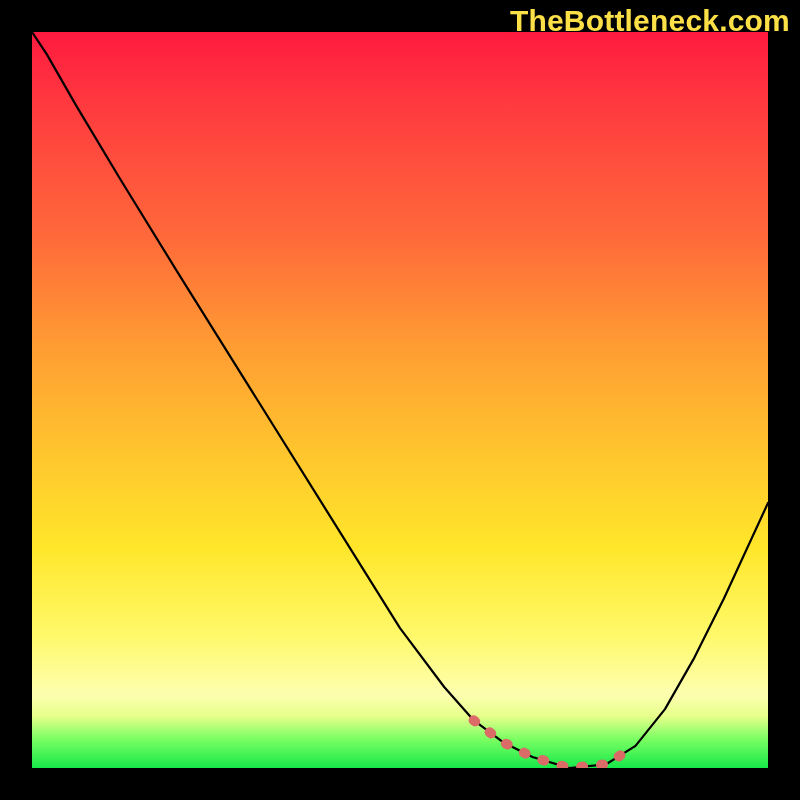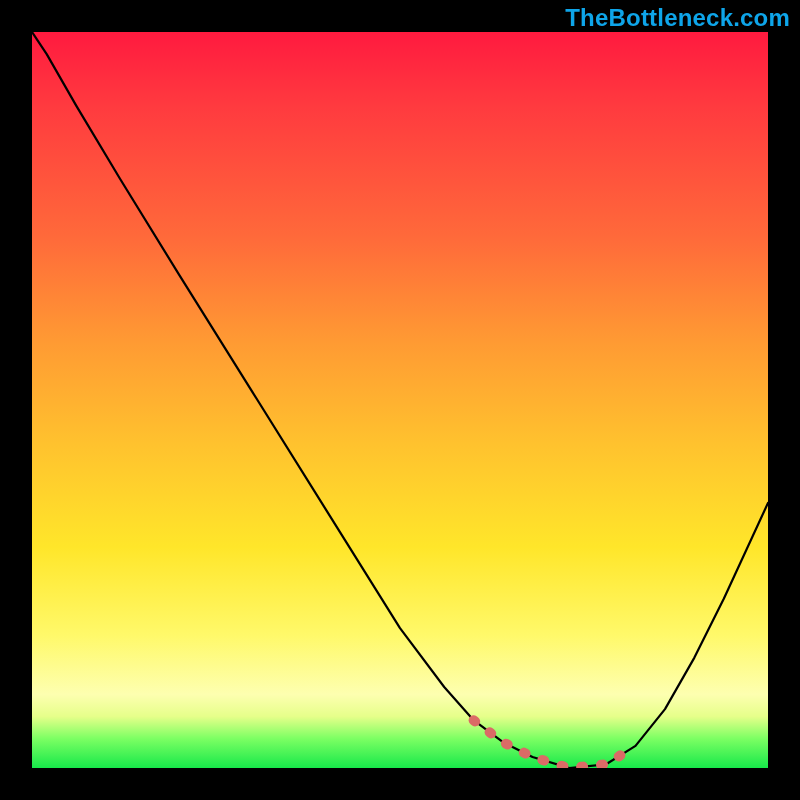--- a/index.html
+++ b/index.html
@@ -13,22 +13,22 @@
   .frame {
     position: relative;
     width: 800px;
     height: 800px;
     background: #000;
   }
   .watermark {
     position: absolute;
     top: 4px;
     right: 10px;
-    color: #0ea5e9;
-    font-size: 24px;
+    color: #fde047;
+    font-size: 30px;
     font-weight: 600;
     letter-spacing: 0.2px;
   }
   .plot {
     position: absolute;
     left: 32px;
     top: 32px;
     width: 736px;
     height: 736px;
     

